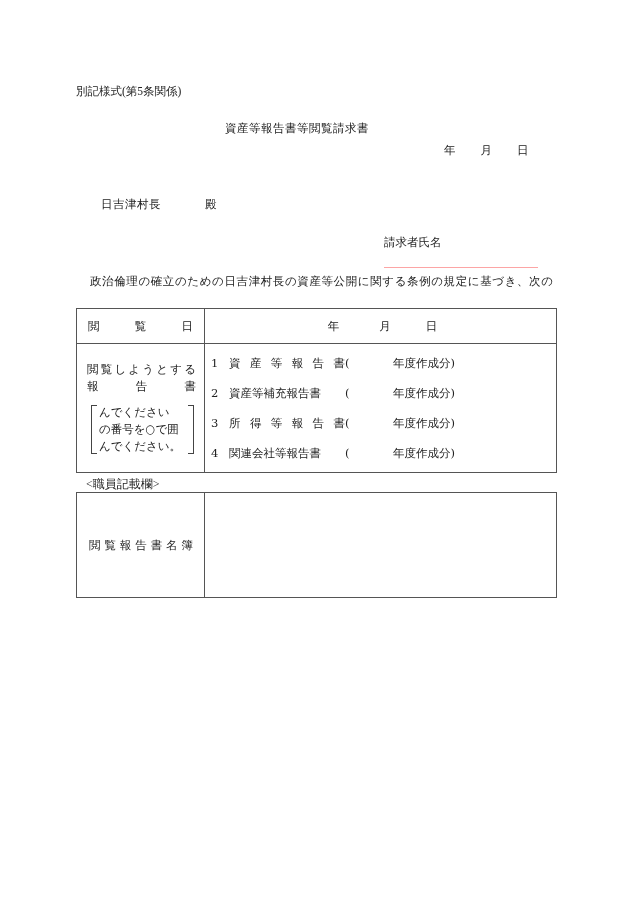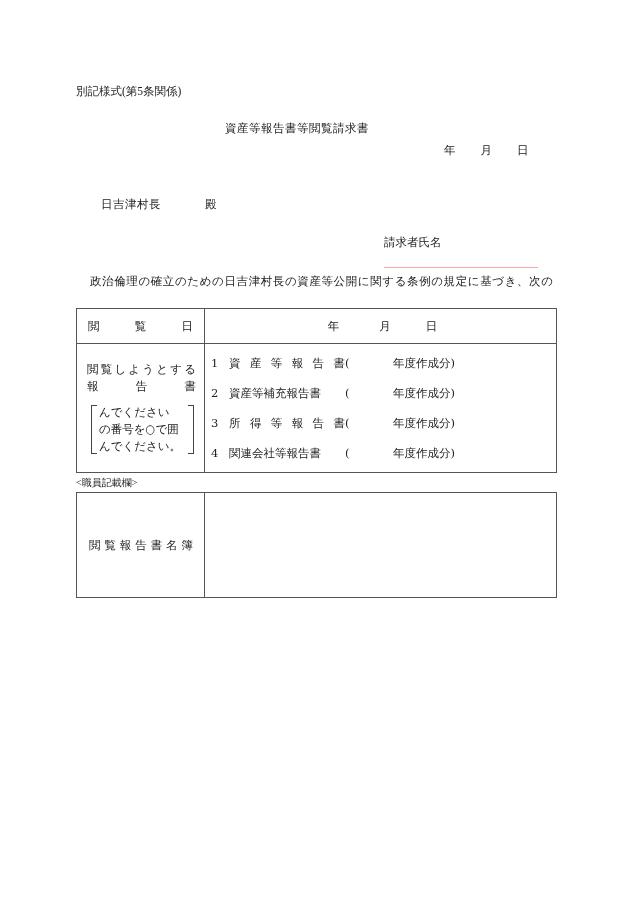--- a/index.html
+++ b/index.html
@@ -81,21 +81,21 @@
   .report-list li {
     display: flex; align-items: center;
     height: 30px;
   }
   .report-list .num { width: 18px; }
   .report-list .name { width: 116px; display: flex; justify-content: space-between; }
   .report-list .name.tight { justify-content: flex-start; letter-spacing: 0; }
   .report-list .paren { width: 48px; }
   .report-list .year { }
 
-  #staff-label { left: 76px; top: 476px; font-size: 10px; }
+  #staff-label { left: 86px; top: 476px; font-size: 12px; }
 
   #table-staff { top: 492px; }
   #table-staff col.c1 { width: 128px; }
   #table-staff col.c2 { width: 352px; }
   #table-staff td { height: 104px; }
   .roster-label { display: flex; justify-content: space-between; padding: 0 11px 0 12px; }
 </style>
 </head>
 <body>
 

